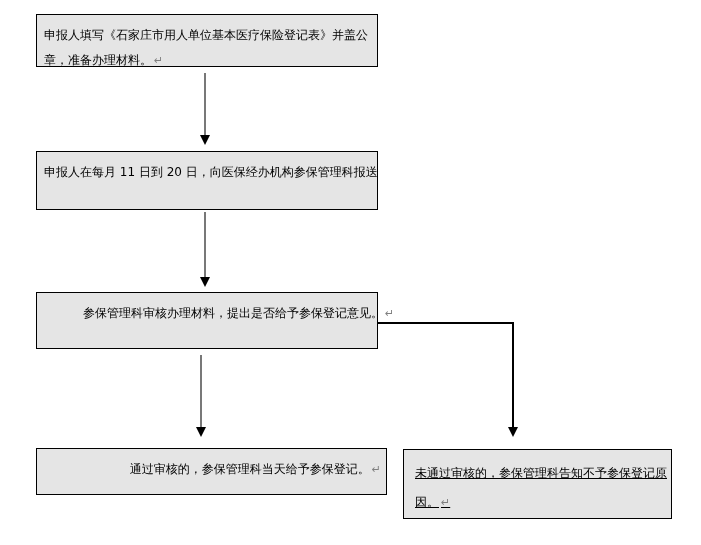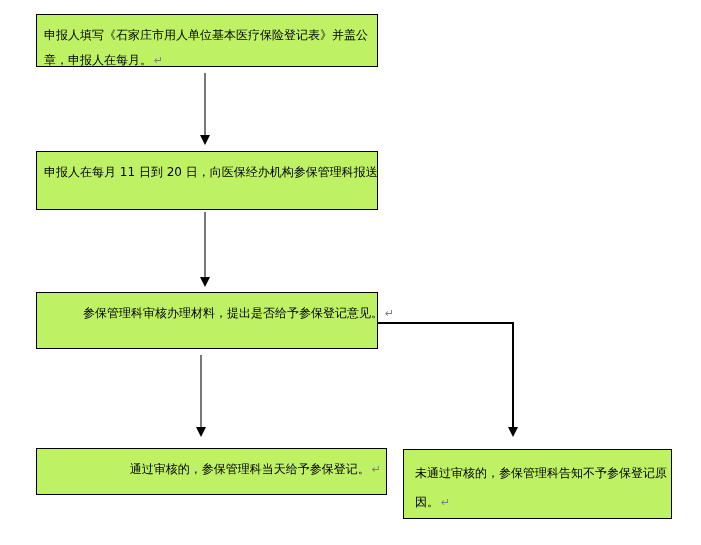--- a/index.html
+++ b/index.html
@@ -2,32 +2,32 @@
 <html><head>
 <meta charset="utf-8">
 <style>
   html,body{margin:0;padding:0;background:#ffffff;}
   #canvas{
     position:relative;width:701px;height:545px;background:#ffffff;
     font-family:"DejaVu Sans","Liberation Sans",sans-serif;
     color:#000;overflow:hidden;
   }
   .node{
-    position:absolute;box-sizing:border-box;background:#bef264;
+    position:absolute;box-sizing:border-box;background:#e5e5e5;
     border:1px solid #000000;font-size:12px;line-height:25px;
     padding:8px 5px 0 7px;white-space:nowrap;
   }
   .node .tline{height:25px;}
   .pilcrow{color:#808080;font-size:11px;margin-left:2px;}
   
   .box1{left:36px;top:14px;width:342px;height:53px;}
   .box2{left:36px;top:151px;width:342px;height:59px;}
   .box3{left:36px;top:292px;width:342px;height:57px;padding-left:46px;}
   .box4{left:36px;top:448px;width:351px;height:47px;text-align:right;}
-  .box5{left:403px;top:449px;width:269px;height:70px;padding-left:11px;padding-top:11px;}
+  .box5{left:403px;top:449px;width:269px;height:70px;padding-left:11px;padding-top:11px;text-decoration:underline;}
   .box5 .tline{height:29px;}
   
   .varrow{position:absolute;width:10px;}
   .varrow .shaft{position:absolute;left:50%;top:0;bottom:9px;width:2px;transform:translateX(-50%);background:#787878;}
   .varrow .head{position:absolute;left:50%;bottom:0;width:0;height:0;transform:translateX(-50%);
     border-left:5px solid transparent;border-right:5px solid transparent;border-top:10px solid #000000;}
   .a1{left:200px;top:73px;height:72px;}
   .a2{left:200px;top:212px;height:75px;}
   .a3{left:196px;top:355px;height:82px;}
   
@@ -39,21 +39,21 @@
 </head>
 <body>
 
 <div id="canvas">
 
   <div class="node box1">
     <div class="tline">
       <span>申报人填写《石家庄市用人单位基本医疗保险登记表》并盖公</span>
     </div>
     <div class="tline">
-      <span>章，申报人在每月。</span><span class="pilcrow">↵</span>
+      <span>章，准备办理材料。</span><span class="pilcrow">↵</span>
     </div>
   </div>
 
   <div class="varrow a1">
     <div class="shaft"></div>
     <div class="head"></div>
   </div>
 
   <div class="node box2">
     <div class="tline">

